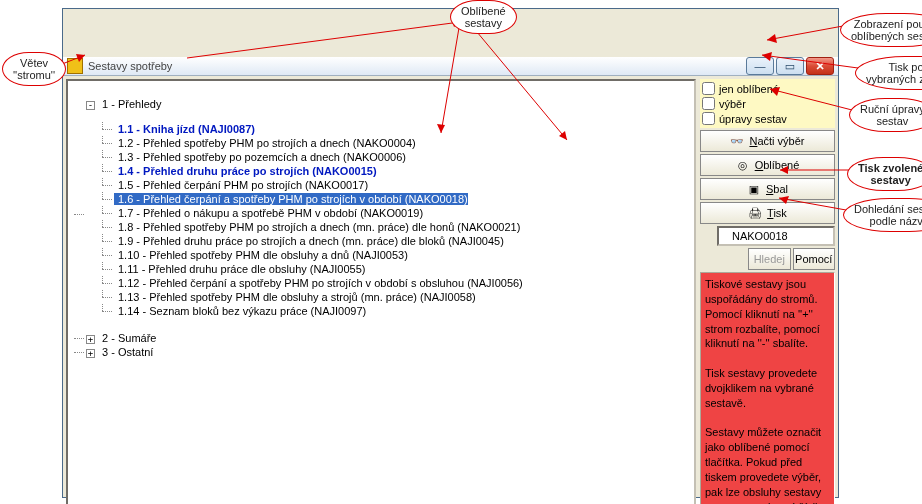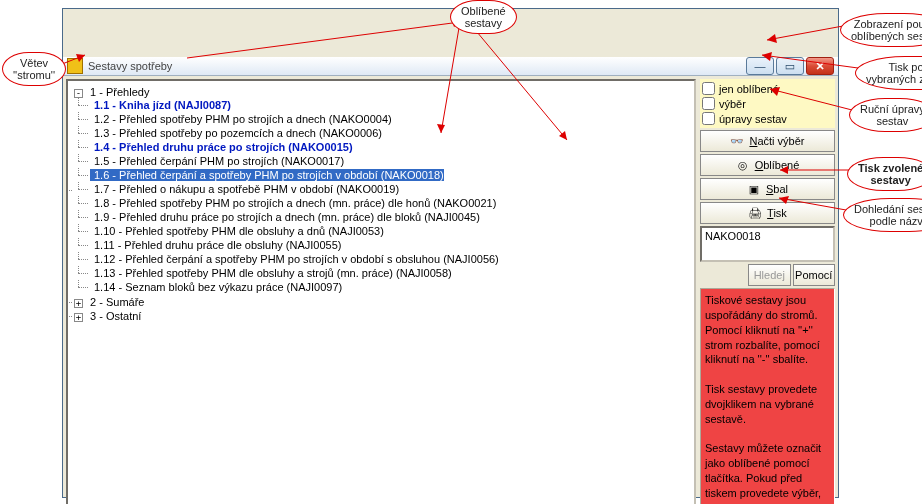--- a/index.html
+++ b/index.html
@@ -55,21 +55,21 @@
     gap:4px;
   }
   .treepane {
     flex:1;
     background:#fff;
     border:2px inset #c4c0b4;
     overflow:auto;
     padding:4px 2px;
     position:relative;
   }
-  .tree ul { list-style:none; margin:0; padding-left:16px; }
+  .tree ul { list-style:none; margin:12px; padding-left:16px; }
   .tree > ul { padding-left:4px; }
   .tree li { position:relative; padding:1px 0; white-space:nowrap; }
   .tree li::before {
     content:""; position:absolute; left:-12px; top:0; bottom:50%;
     border-left:1px dotted #888;
   }
   .tree li::after {
     content:""; position:absolute; left:-12px; top:50%; width:10px;
     border-top:1px dotted #888;
   }
@@ -100,22 +100,23 @@
     background:linear-gradient(#fff,#ece9d8);
     height:22px;
     display:flex; align-items:center; justify-content:center;
     gap:5px; cursor:pointer;
   }
   .btn .ic { display:inline-block; width:14px; text-align:center; }
   .btn .lbl u { text-decoration:underline; }
   .searchbox {
     border:2px inset #c4c0b4;
     background:#fff;
-    padding:2px 3px;
-    height:36px;
+    padding:2px 13px;
+    height:20px;
+    margin-left:17px;
   }
   .searchbtns { display:flex; gap:2px; }
   .searchbtns .btn { flex:1; height:22px; font-size:11px; }
   .searchbtns .btn.disabled { color:#999;margin-left:48px; }
   .infobox {
     flex:1;
     border:1px solid #aca899;
     border-bottom:1px solid #fff;
     border-right:1px solid #fff;
     background:#ef4444;

